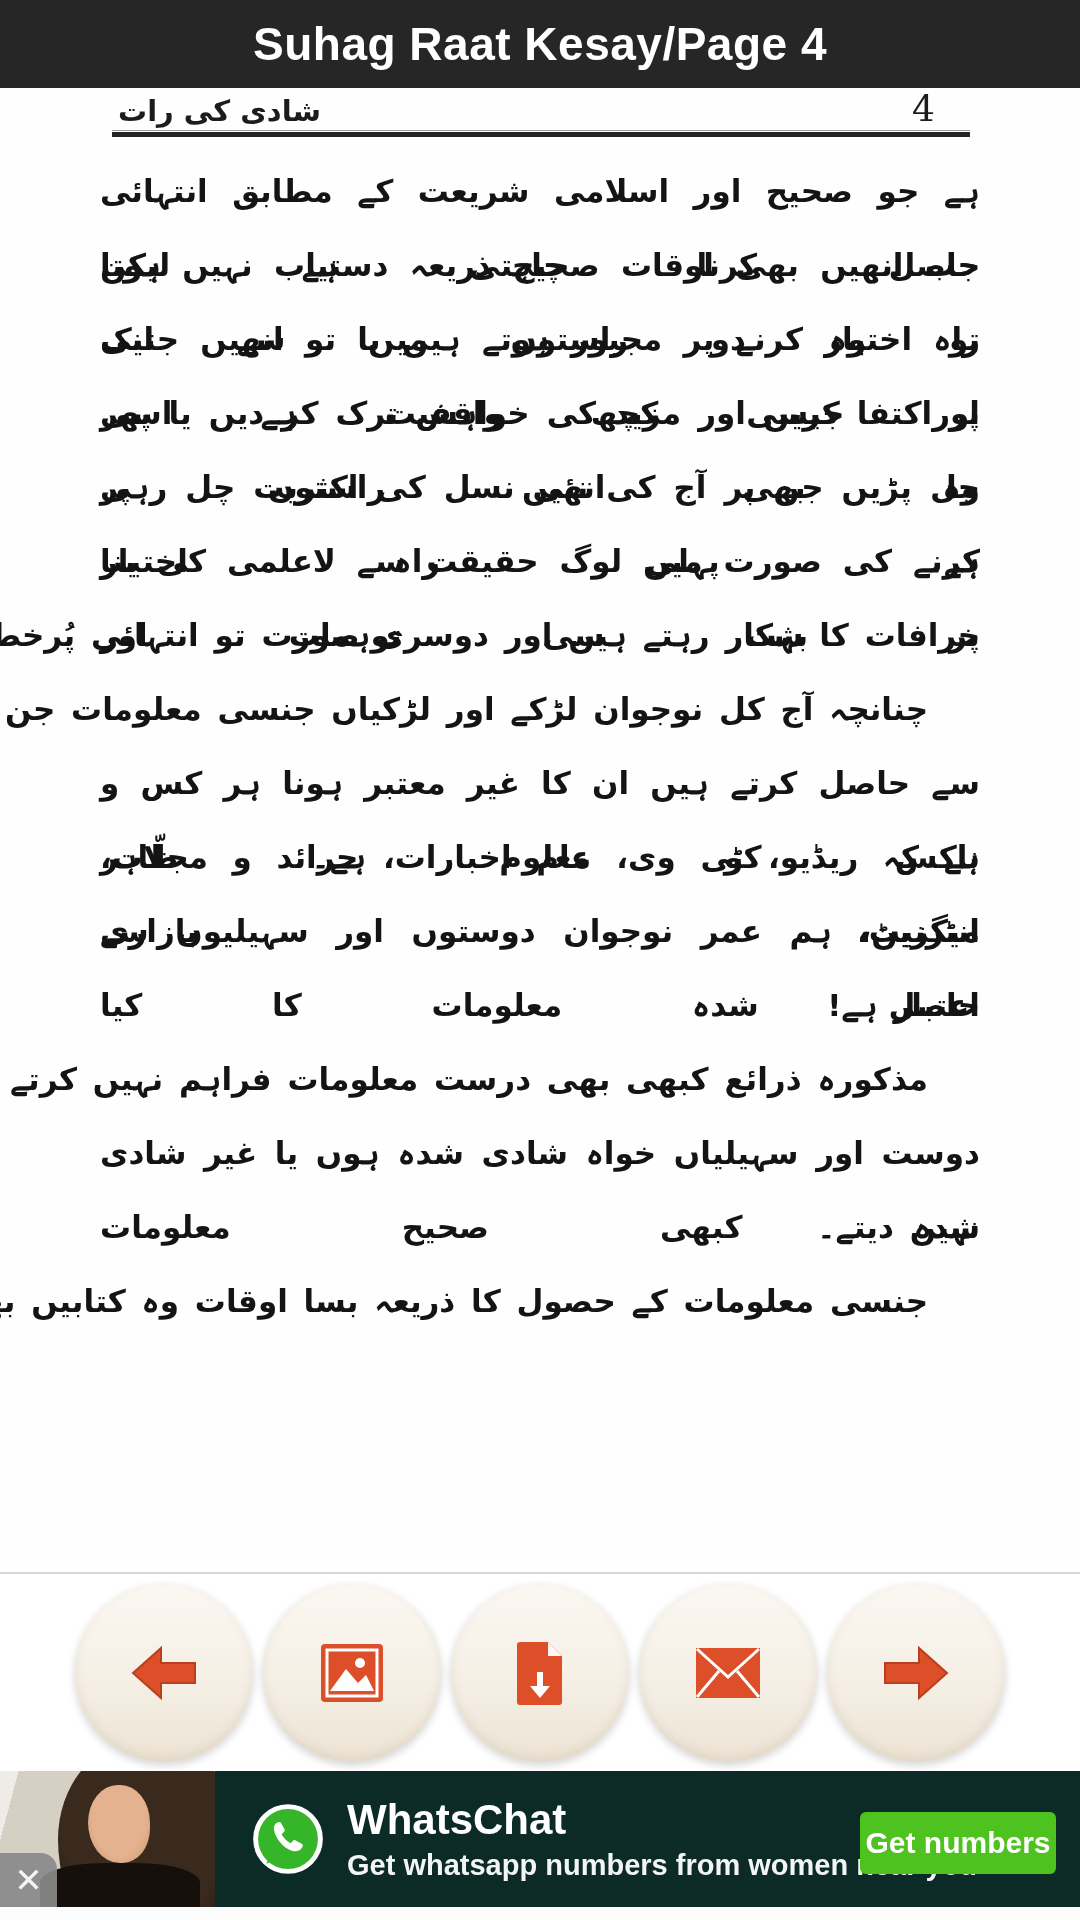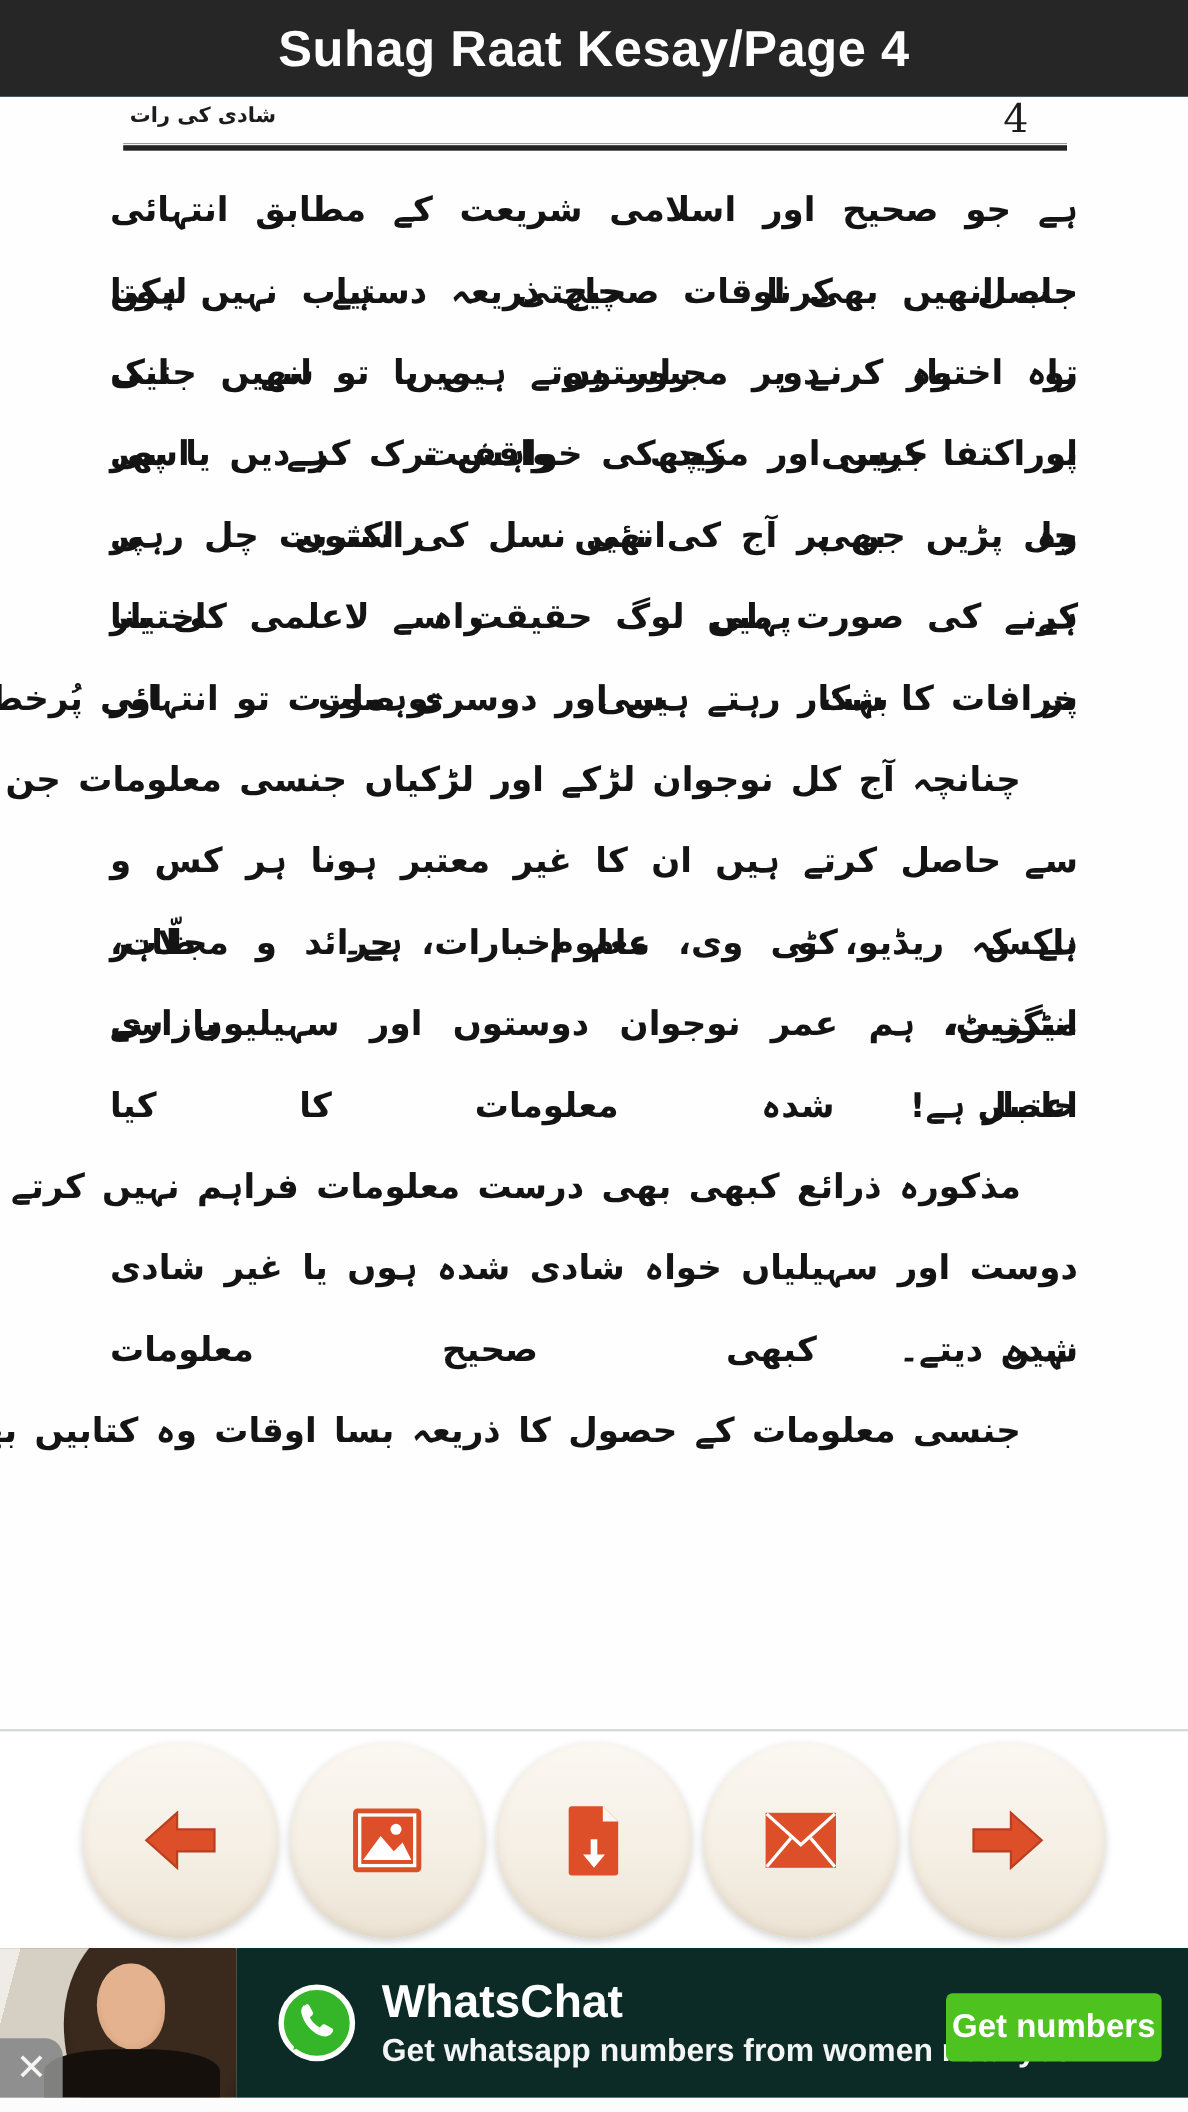--- a/index.html
+++ b/index.html
@@ -7,21 +7,21 @@
               font-family:"Liberation Sans", sans-serif; }
   .screen { position:relative; width:1080px; height:1920px; background:#0369a1; }
 
   
   .titlebar { position:absolute; top:0; left:0; width:1080px; height:88px;
               background:#262626; display:flex; align-items:center; justify-content:center; }
   .titlebar h1 { color:#ffffff; font-size:46px; font-weight:bold; letter-spacing:0.5px; }
 
   
   .page { position:absolute; top:88px; left:0; width:1080px; height:1484px; background:#fefefe; }
-  .running-header { position:absolute; top:6px; left:118px; font-size:19px; font-weight:bold;
+  .running-header { position:absolute; top:6px; left:118px; font-size:29px; font-weight:bold;
                     color:#1c1c1c; direction:rtl; font-family:"DejaVu Sans", sans-serif; }
   .page-number { position:absolute; top:0px; left:912px; font-size:36px; color:#1c1c1c;
                  font-family:"DejaVu Serif", serif; }
   .rule { position:absolute; top:42px; left:112px; width:858px; height:7px;
           border-top:1px solid #9a9a9a; border-bottom:5px solid #242424; }
 
   .page-body { position:absolute; top:66px; left:100px; width:880px; direction:rtl; }
   .tline { height:74px; line-height:74px; font-size:31px; font-weight:bold; color:#141414;
            font-family:"DejaVu Sans", sans-serif; direction:rtl; white-space:nowrap;
            text-align:right; word-spacing:5px; overflow:visible; }

